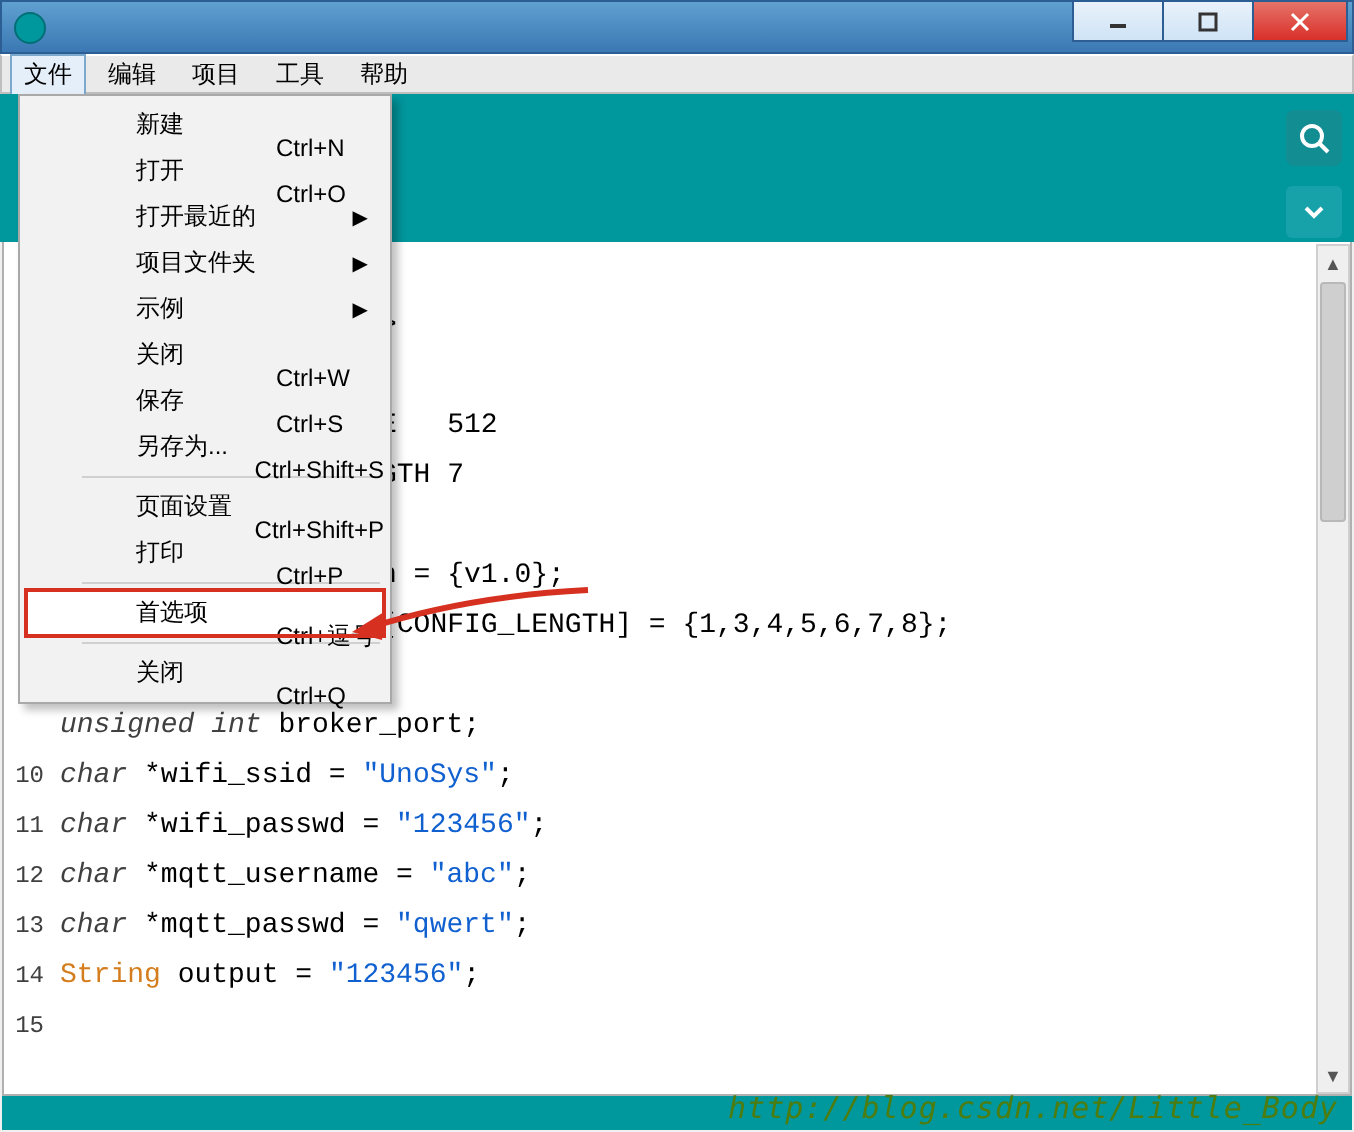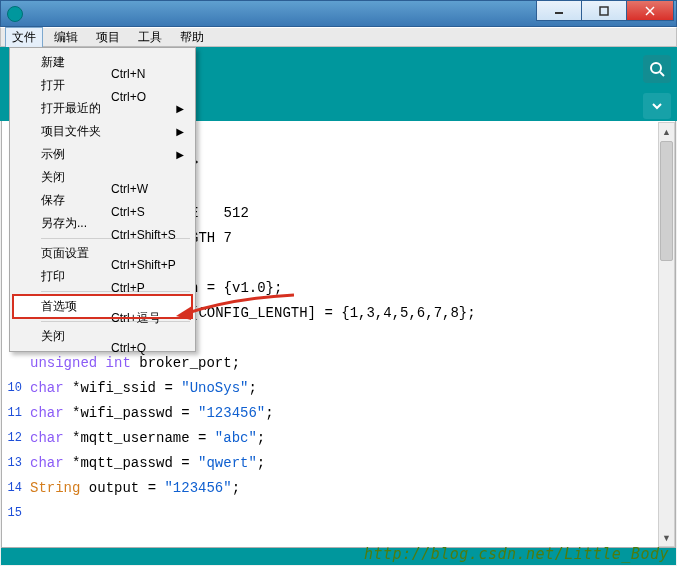--- a/index.html
+++ b/index.html
@@ -23,33 +23,33 @@
   .toolbar { height:44px; background:#00979d; position:relative; }
   .toolbar .magbtn { position:absolute; right:6px; top:8px; width:28px; height:28px; border-radius:4px; background:#128d92; display:flex; align-items:center; justify-content:center; }
 
   
   .tabbar { height:30px; background:#00979d; position:relative; }
   .tabbar .dropbtn { position:absolute; right:6px; top:2px; width:28px; height:26px; border-radius:3px; background:#17a1a8; display:flex; align-items:center; justify-content:center; }
 
   
   .dropdown { position:absolute; left:9px; top:47px; width:187px; background:#f2f2f2; border:1px solid #a9a9a9; box-shadow:3px 3px 4px rgba(0,0,0,.25); z-index:10; padding:3px; }
   .dropdown .row { display:flex; align-items:center; height:23px; padding-left:28px; position:relative; font-size:12px; }
-  .dropdown .row .label { width:70px; }
+  .dropdown .row .label { width:70px;margin-left:27px; }
   .dropdown .row .shortcut { flex:1; text-align:left;margin-top:23px;}
   .dropdown .row .submenu-arrow { position:absolute; right:8px; top:6px; font-size:10px; }
   .dropdown .sep { height:1px; background:#d0d0d0; margin:3px 2px 3px 28px; }
   .dropdown .row.highlight { outline:2px solid #d63020; outline-offset:-1px; background:#fff; }
 
   
   .editor { position:absolute; left:1px; top:121px; right:1px; bottom:18px; background:#fff; border:1px solid #b0b0b0; border-top:none; font-family:Consolas,"Courier New",monospace; font-size:14px; overflow:hidden; }
-  .gutter { position:absolute; left:0; top:0; bottom:0; width:24px; text-align:right; color:#1d4ed8; padding-top:30px; }
+  .gutter { position:absolute; left:0; top:0; bottom:0; width:24px; text-align:right; color:#404040; padding-top:30px; }
   .gutter div { height:25px; line-height:25px; padding-right:4px; font-size:12px;}
   .code { position:absolute; left:28px; right:20px; top:0; padding-top:30px; }
   .code .line { height:25px; line-height:25px; white-space:pre; }
-  .tok-type { color:#8b5cf6; }
+  .tok-type { color:#404040;font-style:italic; }
   .tok-str { color:#1060d0; }
   .tok-fn { color:#d47d1d;text-align:right; }
 
   
   .vscroll { position:absolute; right:2px; top:122px; bottom:19px; width:17px; background:#efefef; border:1px solid #cfcfcf;}
   .vscroll .thumb { position:absolute; left:1px; right:1px; top:18px; height:120px; background:#cfcfcf; border:1px solid #b8b8b8; border-radius:2px;}
   .vscroll .arrow { position:absolute; left:0; right:0; height:17px; display:flex; align-items:center; justify-content:center; font-size:9px; color:#555;}
   .vscroll .arrow.up{ top:0;} .vscroll .arrow.down{ bottom:0;}
 
   

